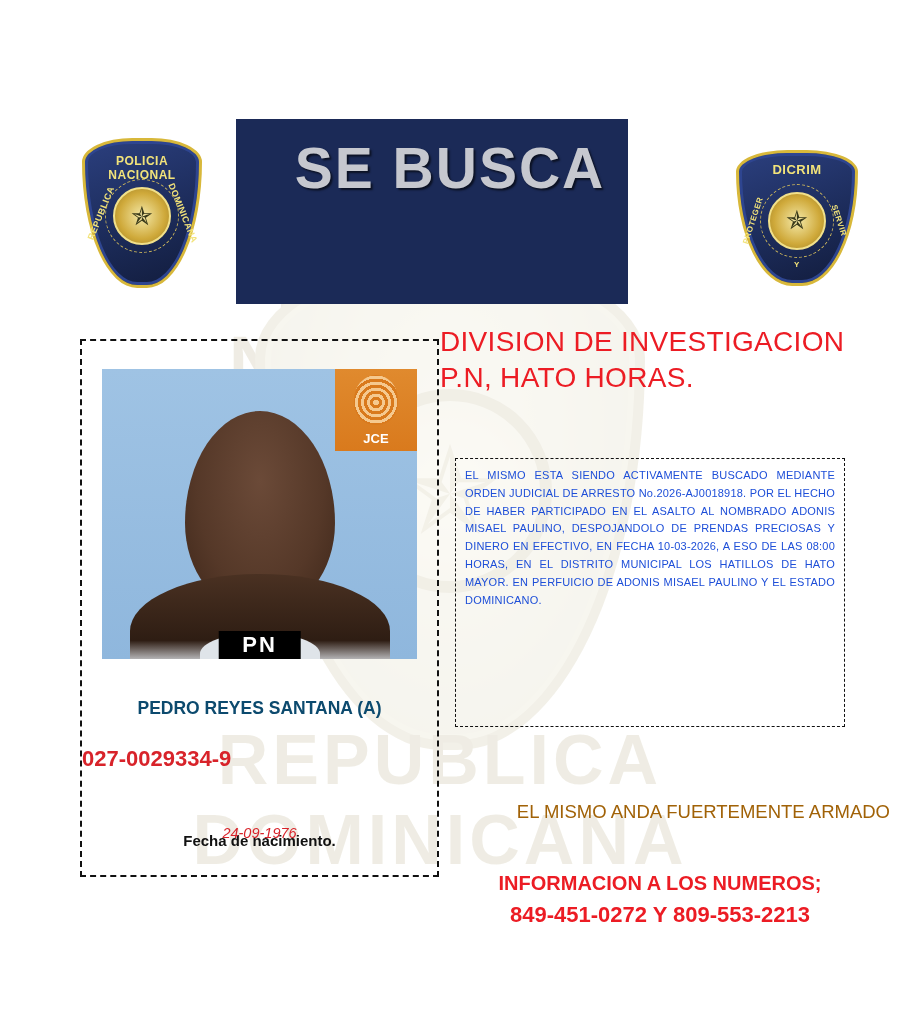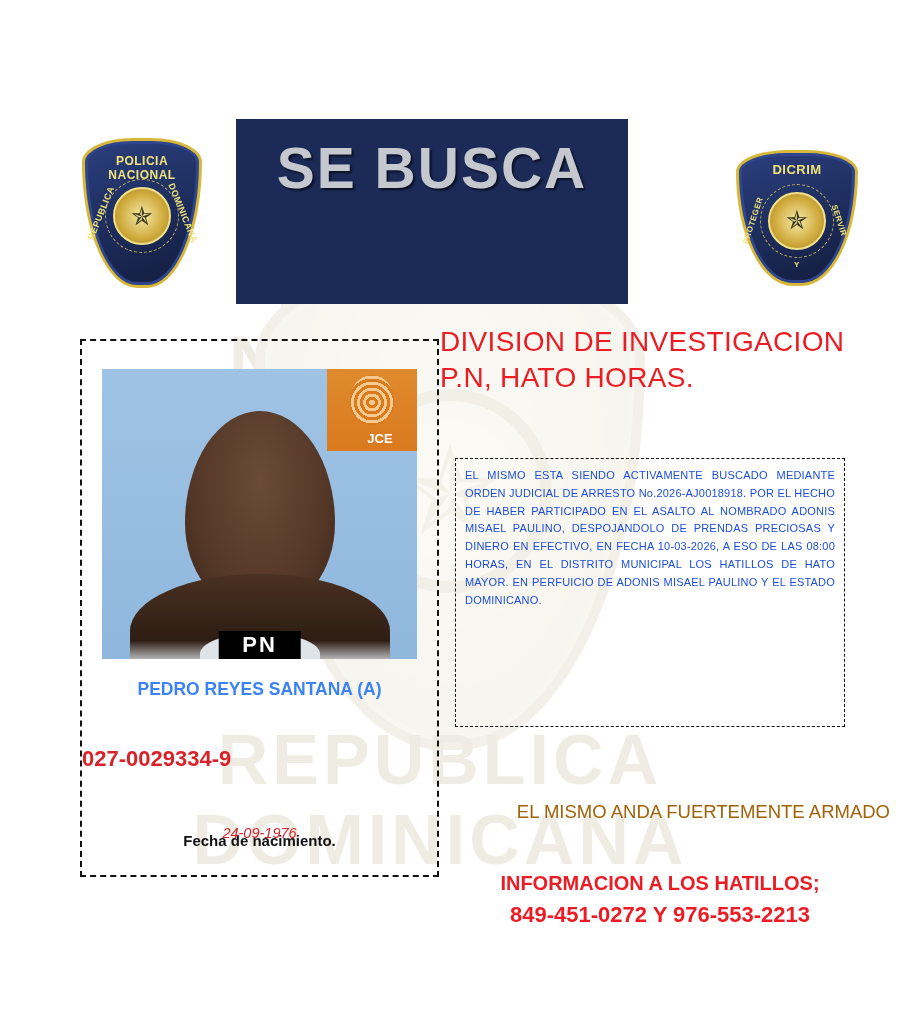--- a/index.html
+++ b/index.html
@@ -84,20 +84,21 @@
     position: absolute;
     left: 0;
     top: 16px;
     width: 100%;
     text-align: center;
     font-size: 57px;
     font-weight: bold;
     letter-spacing: 2px;
     color: #c6c8cf;
     text-shadow: 2px 2px 2px rgba(0,0,0,0.6);
+    padding-left: 18px;
   }
 
   
   .badge {
     position: absolute;
     z-index: 3;
   }
   .badge-pn {
     left: 82px;
     top: 138px;
@@ -225,21 +226,20 @@
     position: absolute;
     right: 0;
     top: 0;
     width: 82px;
     height: 82px;
     background: linear-gradient(180deg, #e08a2e 0%, #d97a1d 100%);
     color: #fff;
     font-size: 13px;
     font-weight: bold;
     text-align: center;
-    padding-left: 8px;
   }
   .jce-fp {
     position: absolute;
     left: 50%;
     top: 6px;
     transform: translateX(-50%);
     width: 44px;
     height: 50px;
     border-radius: 50% 50% 45% 45%;
     background:
@@ -254,26 +254,26 @@
     background: #000;
     color: #fff;
     font-size: 22px;
     font-weight: bold;
     letter-spacing: 2px;
     padding: 1px 24px;
   }
   .person-name {
     position: absolute;
     left: 0;
-    top: 337px;
+    top: 356px;
     width: 100%;
     text-align: center;
     font-size: 17.5px;
     font-weight: bold;
-    color: #3b82f6;
+    color: #0c4a6e;
     line-height: 1.34;
   }
   .person-id {
     position: absolute;
     left: 0;
     top: 405px;
     width: 100%;
     text-align: left;
     font-size: 22px;
     font-weight: bold;
@@ -416,18 +416,18 @@
   <div class="dob-value">24-09-1976</div>
 </div>
 
 <div class="narrative">EL MISMO ESTA SIENDO ACTIVAMENTE BUSCADO MEDIANTE ORDEN JUDICIAL DE ARRESTO No.2026-AJ0018918. POR EL HECHO DE HABER PARTICIPADO EN EL ASALTO AL NOMBRADO ADONIS MISAEL PAULINO, DESPOJANDOLO DE PRENDAS PRECIOSAS Y DINERO EN EFECTIVO, EN FECHA 10-03-2026, A ESO DE LAS 08:00 HORAS, EN EL DISTRITO MUNICIPAL LOS HATILLOS DE HATO MAYOR. EN PERFUICIO DE ADONIS MISAEL PAULINO Y EL ESTADO DOMINICANO.</div>
 
 <div class="warning">
   <div>EL MISMO ANDA FUERTEMENTE ARMADO</div>
 </div>
 
 <div class="contact">
-  <div>INFORMACION A LOS HATILLOS;</div>
-  <div class="numbers">849-451-0272 Y 976-553-2213</div>
+  <div>INFORMACION A LOS NUMEROS;</div>
+  <div class="numbers">849-451-0272 Y 809-553-2213</div>
 </div>
 
 <div class="edge-top"></div>
 <div class="edge-bottom"></div>
 
 </body></html>

